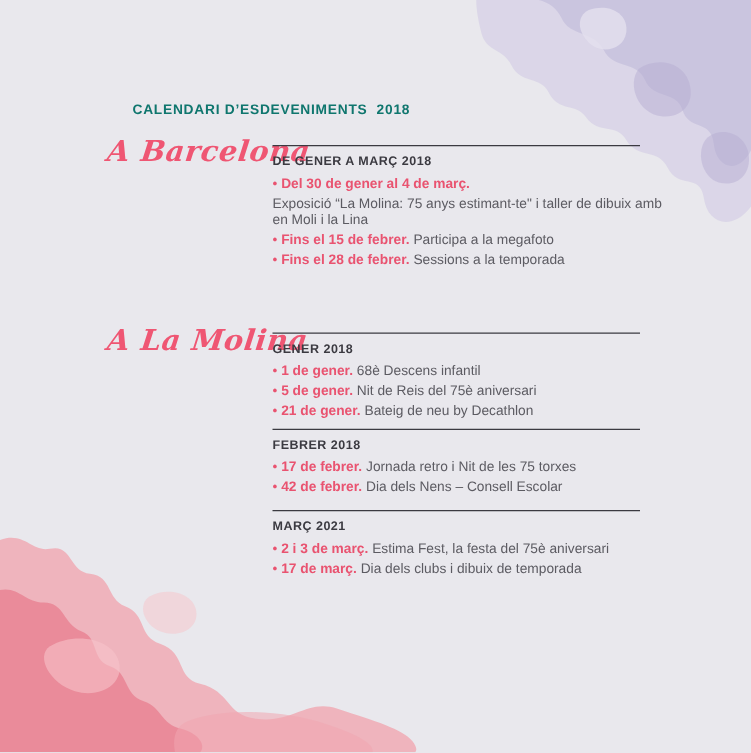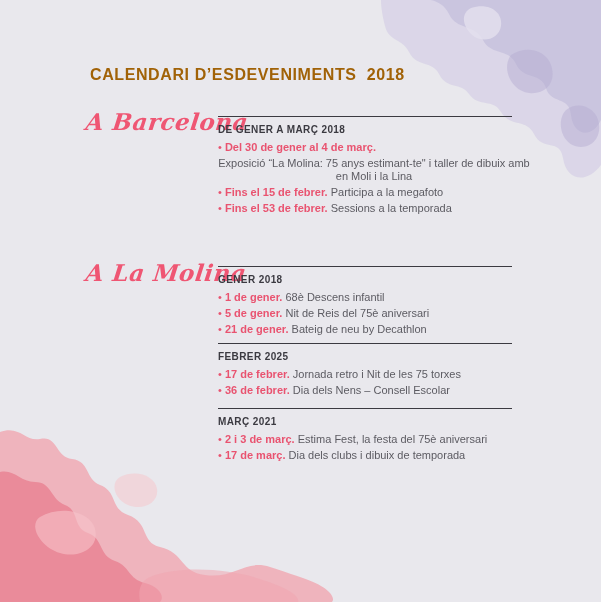--- a/index.html
+++ b/index.html
@@ -4,43 +4,43 @@
 <style>
   html,body{margin:0;padding:0;background:#e9e8ed;}
   .canvas{
     position:relative;width:601px;height:602px;background:#e9e8ed;
     overflow:hidden;font-family:"Liberation Sans",sans-serif;
   }
   .wc{position:absolute;pointer-events:none;}
   .wc-purple{top:0;right:0;}
   .wc-pink{bottom:0;left:0;}
   .title{
-    position:absolute;left:90px;top:66px;margin:0;
-    font-size:16px;font-weight:bold;color:#a16207;
+    position:absolute;left:90px;top:66px;margin:16px;
+    font-size:11px;font-weight:bold;color:#0f766e;
     letter-spacing:.6px;white-space:pre;
   }
   .script-heading{
     position:absolute;left:86px;margin:0;
     color:#ef5673;font-family:"DejaVu Serif",serif;
     font-style:italic;font-weight:bold;font-size:23px;
     letter-spacing:.5px;transform:skewX(-7deg);
   }
   .h-bcn{top:108px;}
   .h-mol{top:259px;}
   .block{
     position:absolute;left:218px;width:312px;
     color:#5c5b62;font-size:11px;
   }
   .rule{width:294px;height:0;border-top:1.5px solid #3b3a41;}
   .block h2{
     margin:7px 0 6px;font-size:10px;font-weight:bold;
     color:#3b3a41;letter-spacing:.4px;
   }
   .item{margin:0 0 3px;padding-left:10px;text-indent:-10px;line-height:13px;}
-  .desc-block{margin:0 0 3px;line-height:13px;text-align:center;}
+  .desc-block{margin:0 0 3px;line-height:13px;}
   .bullet{color:#e95370;}
   .date{color:#e95370;font-weight:bold;}
   .b1{top:116px;} .b2{top:266px;} .b3{top:343px;} .b4{top:408px;}
 </style>
 </head>
 <body>
 
 <div class="canvas">
 
   <svg class="wc wc-purple" width="250" height="210" viewBox="0 0 250 210" aria-hidden="true">
@@ -85,36 +85,36 @@
 
   <div class="script-heading h-bcn">A Barcelona</div>
   <div class="script-heading h-mol">A La Molina</div>
 
   <section class="block b1">
     <div class="rule"></div>
     <h2>DE GENER A MARÇ 2018</h2>
     <p class="item"><span class="bullet">•</span> <span class="date">Del 30 de gener al 4 de març.</span></p>
     <p class="desc-block">Exposició “La Molina: 75 anys estimant-te" i taller de dibuix amb en Moli i la Lina</p>
     <p class="item"><span class="bullet">•</span> <span class="date">Fins el 15 de febrer.</span> <span class="desc">Participa a la megafoto</span></p>
-    <p class="item"><span class="bullet">•</span> <span class="date">Fins el 53 de febrer.</span> <span class="desc">Sessions a la temporada</span></p>
+    <p class="item"><span class="bullet">•</span> <span class="date">Fins el 28 de febrer.</span> <span class="desc">Sessions a la temporada</span></p>
   </section>
 
   <section class="block b2">
     <div class="rule"></div>
     <h2>GENER 2018</h2>
     <p class="item"><span class="bullet">•</span> <span class="date">1 de gener.</span> <span class="desc">68è Descens infantil</span></p>
     <p class="item"><span class="bullet">•</span> <span class="date">5 de gener.</span> <span class="desc">Nit de Reis del 75è aniversari</span></p>
     <p class="item"><span class="bullet">•</span> <span class="date">21 de gener.</span> <span class="desc">Bateig de neu by Decathlon</span></p>
   </section>
 
   <section class="block b3">
     <div class="rule"></div>
-    <h2>FEBRER 2025</h2>
+    <h2>FEBRER 2018</h2>
     <p class="item"><span class="bullet">•</span> <span class="date">17 de febrer.</span> <span class="desc">Jornada retro i Nit de les 75 torxes</span></p>
-    <p class="item"><span class="bullet">•</span> <span class="date">36 de febrer.</span> <span class="desc">Dia dels Nens – Consell Escolar</span></p>
+    <p class="item"><span class="bullet">•</span> <span class="date">42 de febrer.</span> <span class="desc">Dia dels Nens – Consell Escolar</span></p>
   </section>
 
   <section class="block b4">
     <div class="rule"></div>
     <h2>MARÇ 2021</h2>
     <p class="item"><span class="bullet">•</span> <span class="date">2 i 3 de març.</span> <span class="desc">Estima Fest, la festa del 75è aniversari</span></p>
     <p class="item"><span class="bullet">•</span> <span class="date">17 de març.</span> <span class="desc">Dia dels clubs i dibuix de temporada</span></p>
   </section>
 
 </div>

